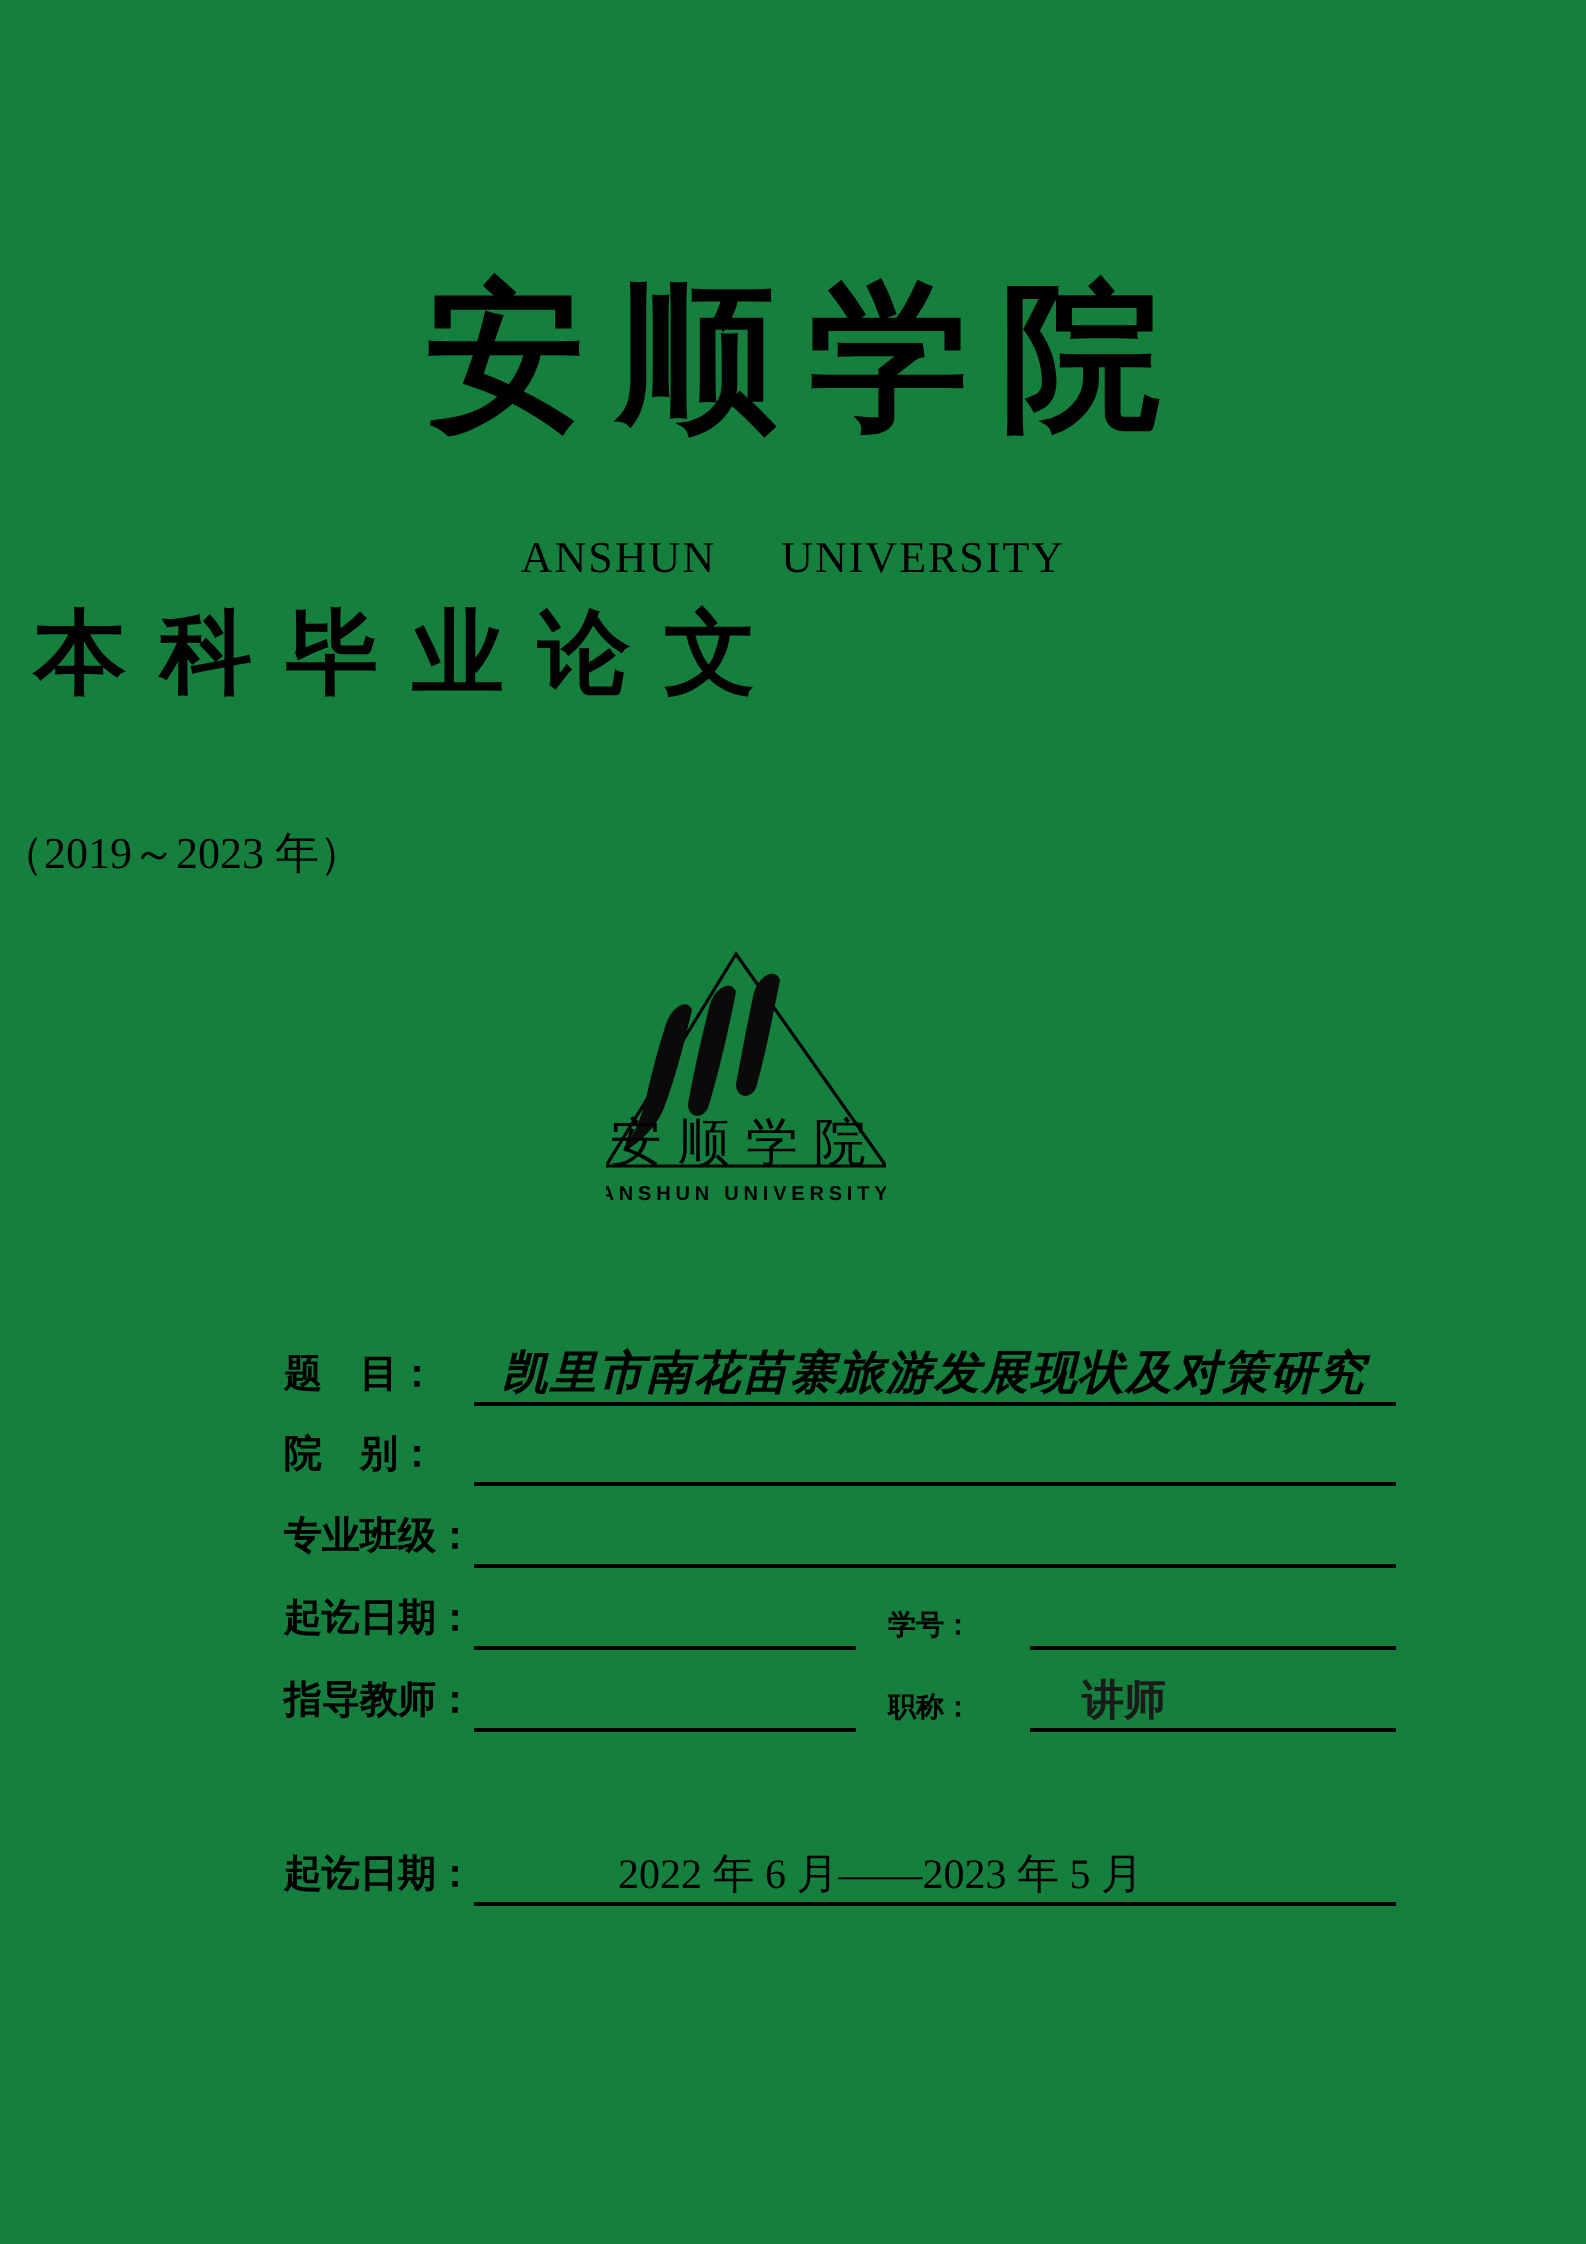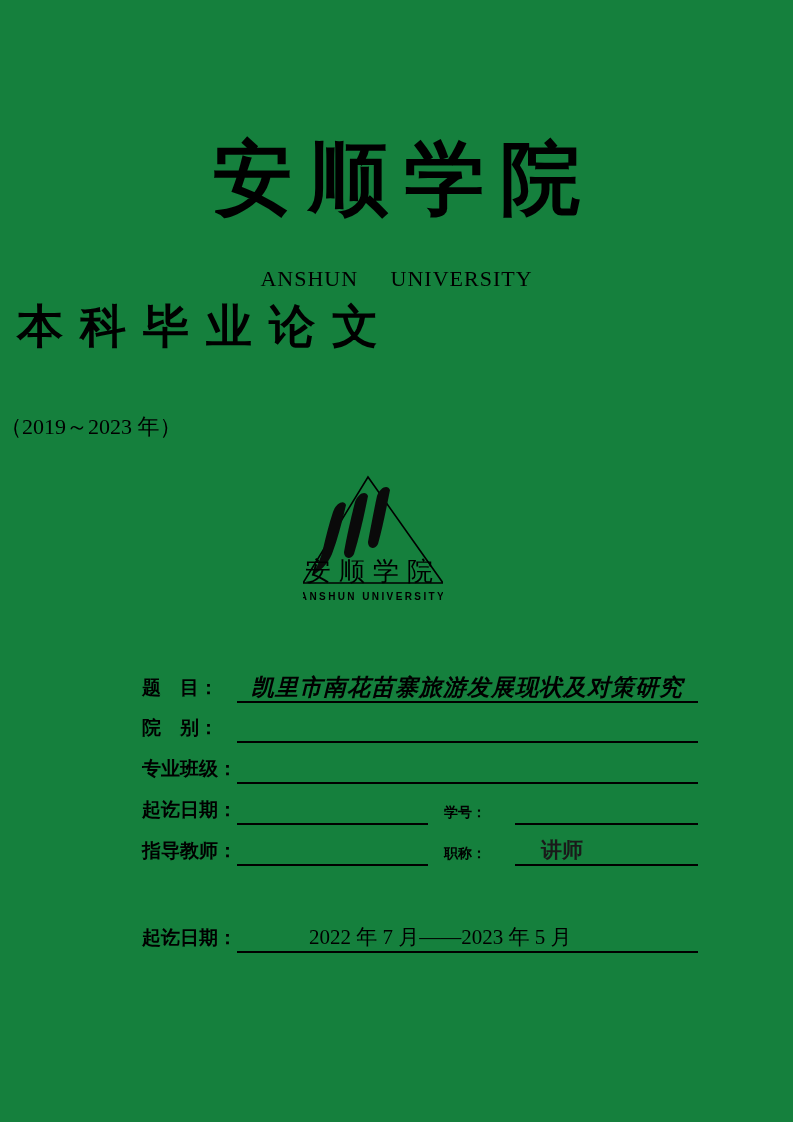--- a/index.html
+++ b/index.html
@@ -208,17 +208,17 @@
     </span>
     <span class="lbl2">职称：</span>
     <span class="fill second">
       <span class="val-rank">讲师</span>
     </span>
   </div>
 
   <div class="frow r6">
     <span class="lbl">起讫日期：</span>
     <span class="fill">
-      <span class="val-date">2022 年 7 月——2023 年 5 月</span>
+      <span class="val-date">2022 年 6 月——2023 年 5 月</span>
     </span>
   </div>
 
 </div>
 
 </body></html>

